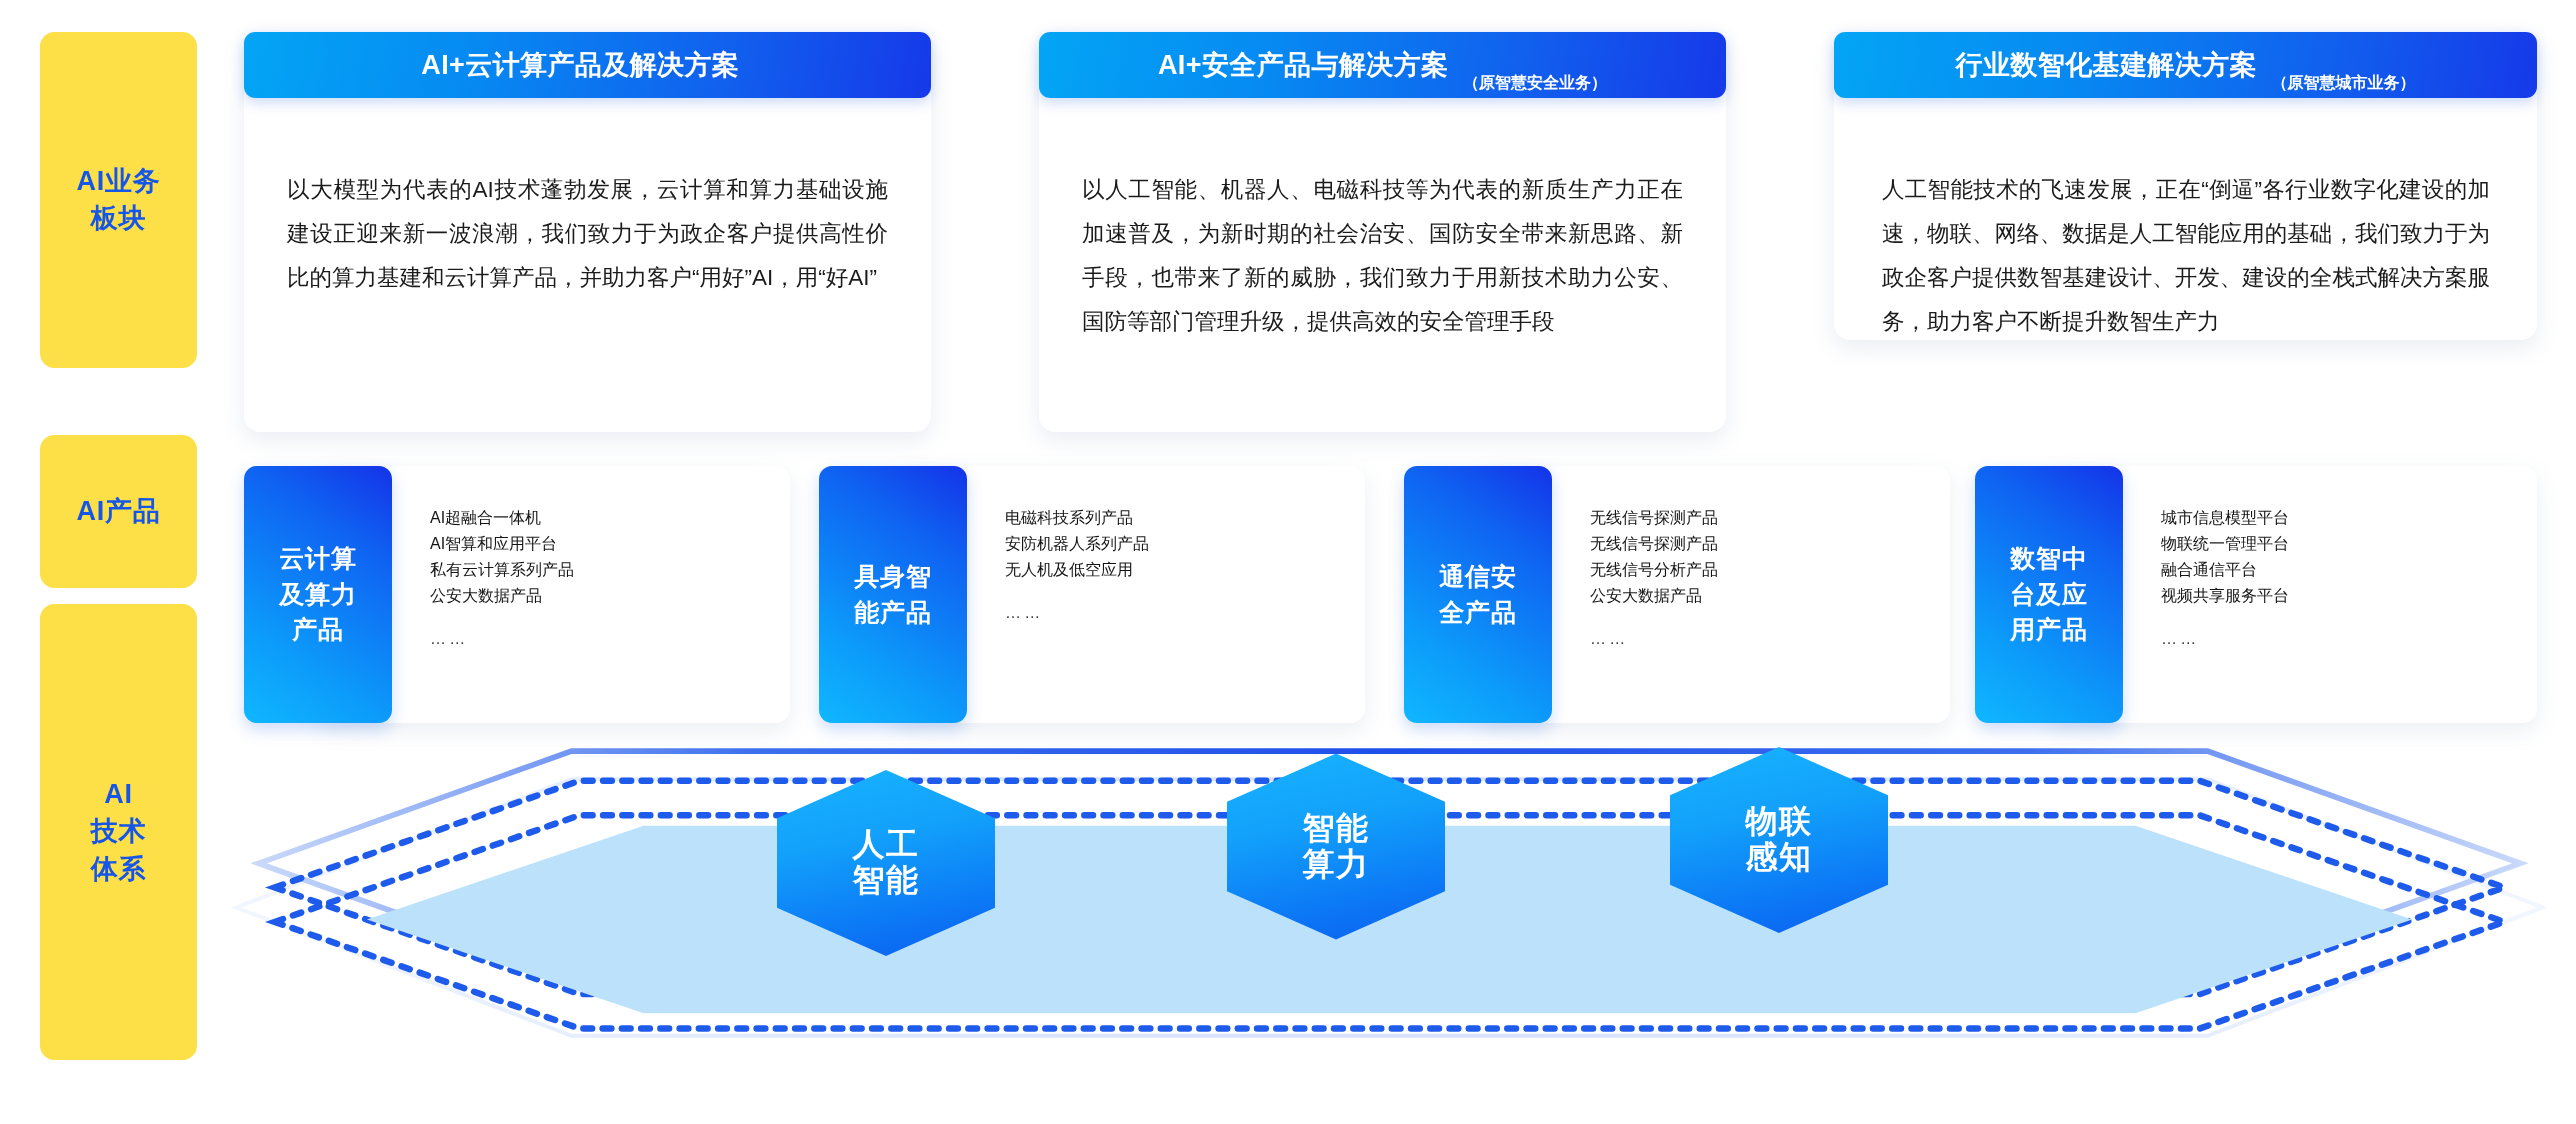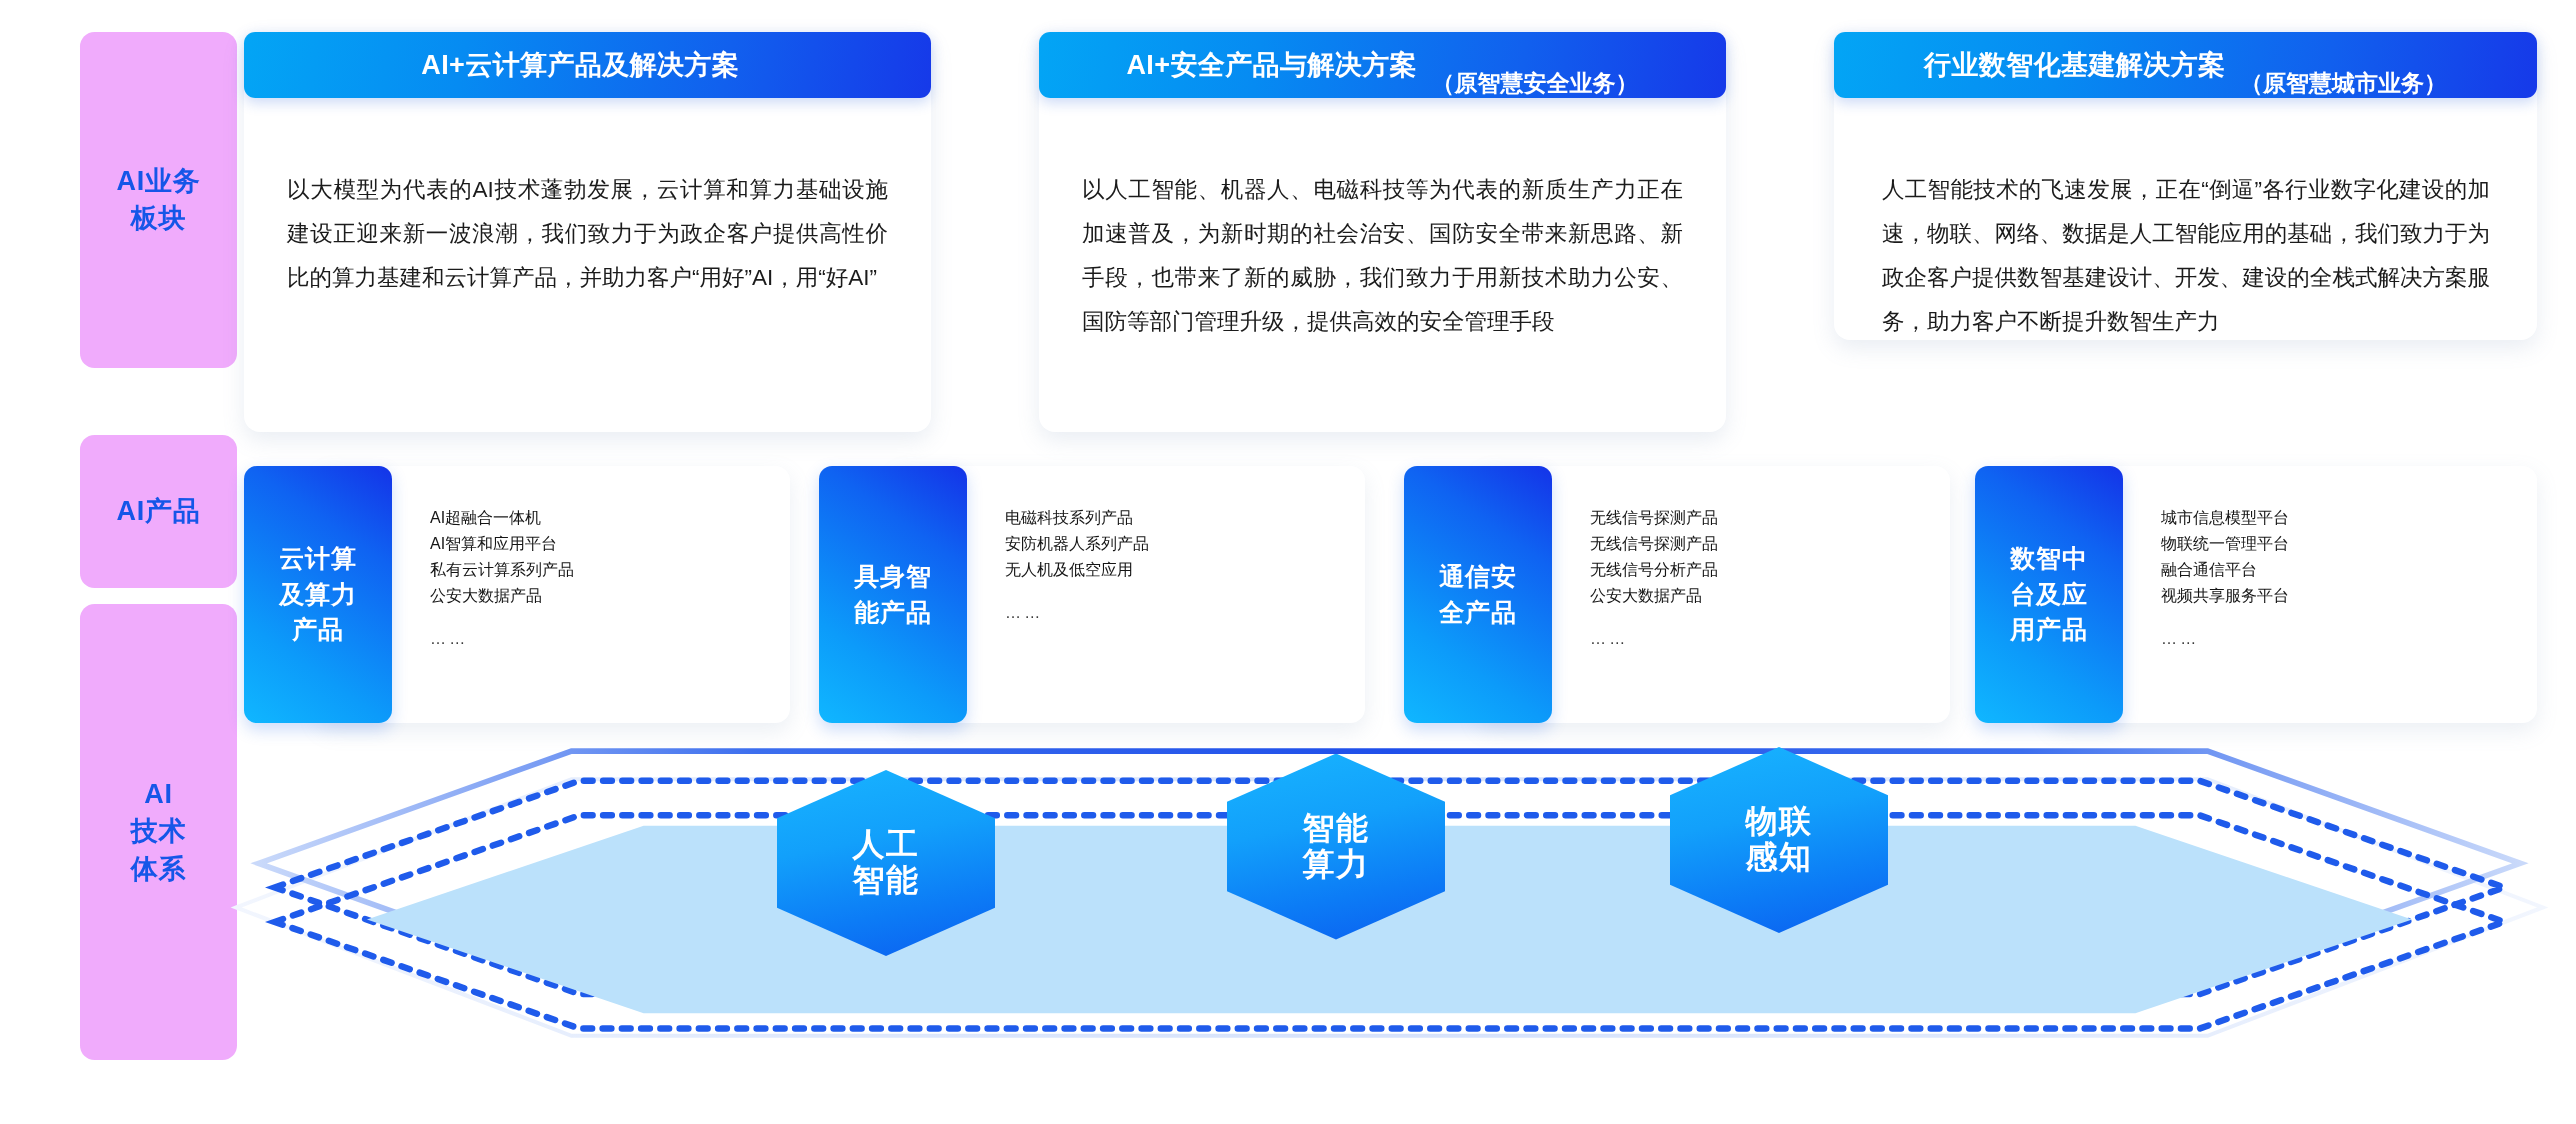--- a/index.html
+++ b/index.html
@@ -18,32 +18,31 @@
   }
 
   .stage {
     position: absolute;
     inset: 0;
   }
 
   
   .rail-card {
     position: absolute;
-    background: #f0abfc;
+    background: #fde047;
     border-radius: 14.5px;
     display: flex;
     align-items: center;
     justify-content: center;
     text-align: center;
     color: #1556E8;
     font-weight: bold;
     letter-spacing: 0.8px;
     line-height: 1.38;
     font-size: 27px;
-    margin-left: 40px;
   }
   .rail-card.r1 { left: 40px;  top: 32px;   width: 157px; height: 336px; }
   .rail-card.r2 { left: 40px;  top: 435px;  width: 157px; height: 153px; }
   .rail-card.r3 { left: 40px;  top: 604px;  width: 157px; height: 456px; }
 
   
   .biz-card {
     position: absolute;
     top: 32px;
     background: #ffffff;
@@ -71,21 +70,21 @@
     box-sizing: border-box;
     padding: 0 8px;
   }
   .biz-head .ttl {
     font-size: 27px;
     font-weight: bold;
     letter-spacing: 0.4px;
     white-space: nowrap;
   }
   .biz-head .sub {
-    font-size: 23px;
+    font-size: 16px;
     font-weight: bold;
     white-space: nowrap;
     margin-top: 36px;
   }
 
   .biz-body {
     position: absolute;
     left: 0;
     top: 66px;
     width: 100%;

